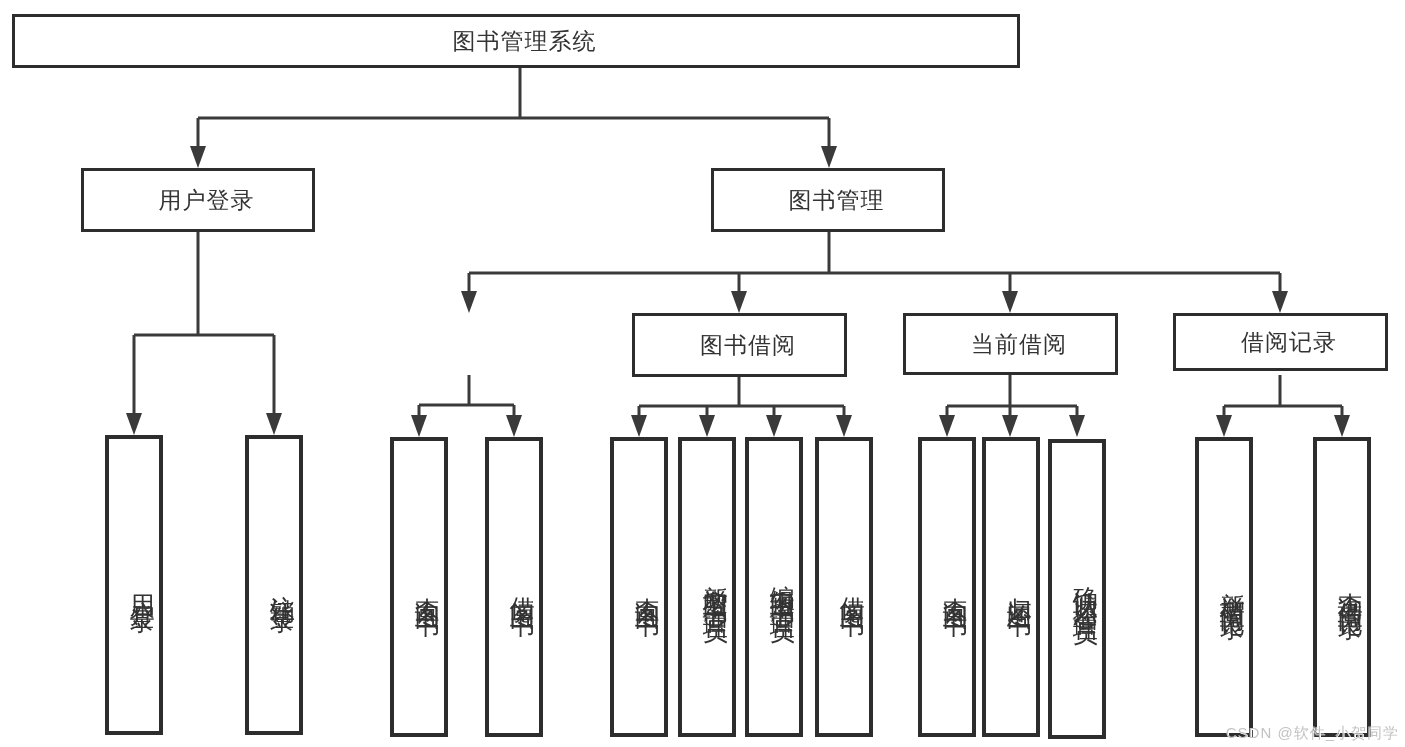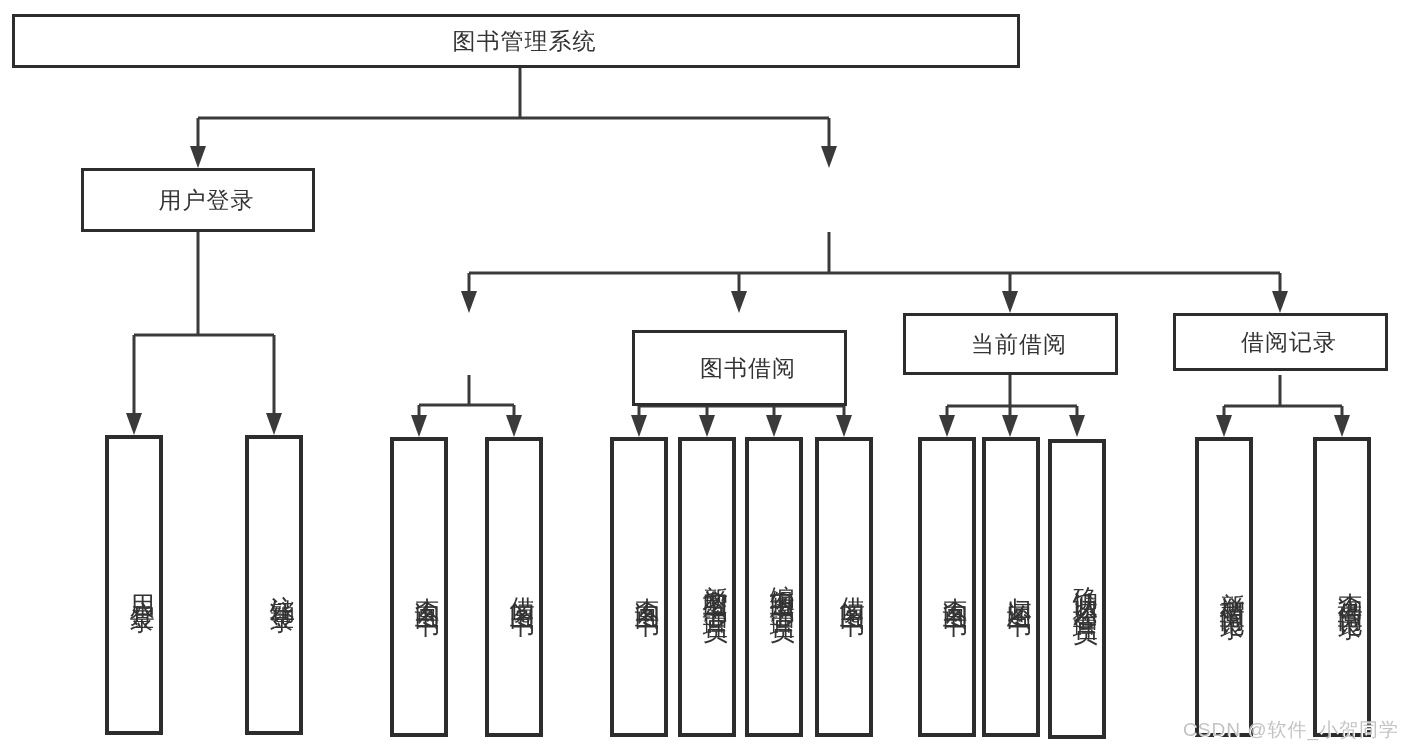--- a/index.html
+++ b/index.html
@@ -47,21 +47,21 @@
     text-orientation: mixed;
     font-size: 25px;
     letter-spacing: 5px;
     line-height: 1.05;
     white-space: nowrap;
   }
   .watermark {
     position: absolute;
     right: 6px;
     bottom: 4px;
-    font-size: 19px;
+    font-size: 15px;
     color: var(--watermark);
     text-shadow: 1px 1px 0 #ffffff;
     z-index: 2;
     letter-spacing: 1px;
   }
 </style>
 </head>
 <body>
 
 <div class="stage">
@@ -133,22 +133,25 @@
     </g>
   </svg>
 
   <div class="node h-node" style="left:12px; top:14px; width:1008px; height:54px;">
     <span>图书管理系统</span>
   </div>
 
   <div class="node h-node" style="left:81px; top:168px; width:234px; height:64px;">
     <span>用户登录</span>
   </div>
-
-  <div class="node h-node" style="left:632px; top:313px; width:215px; height:76px;margin-top:17px;">
+  <div class="node h-node" style="left:711px; top:168px; width:234px; height:64px;">
+    <span>图书管理</span>
+  </div>
+
+  <div class="node h-node" style="left:632px; top:313px; width:215px; height:64px;">
     <span>图书借阅</span>
   </div>
   <div class="node h-node" style="left:903px; top:313px; width:215px; height:62px;">
     <span>当前借阅</span>
   </div>
   <div class="node h-node" style="left:1173px; top:313px; width:215px; height:58px;">
     <span>借阅记录</span>
   </div>
 
   <div class="node leaf" style="left:105px; top:435px;">

